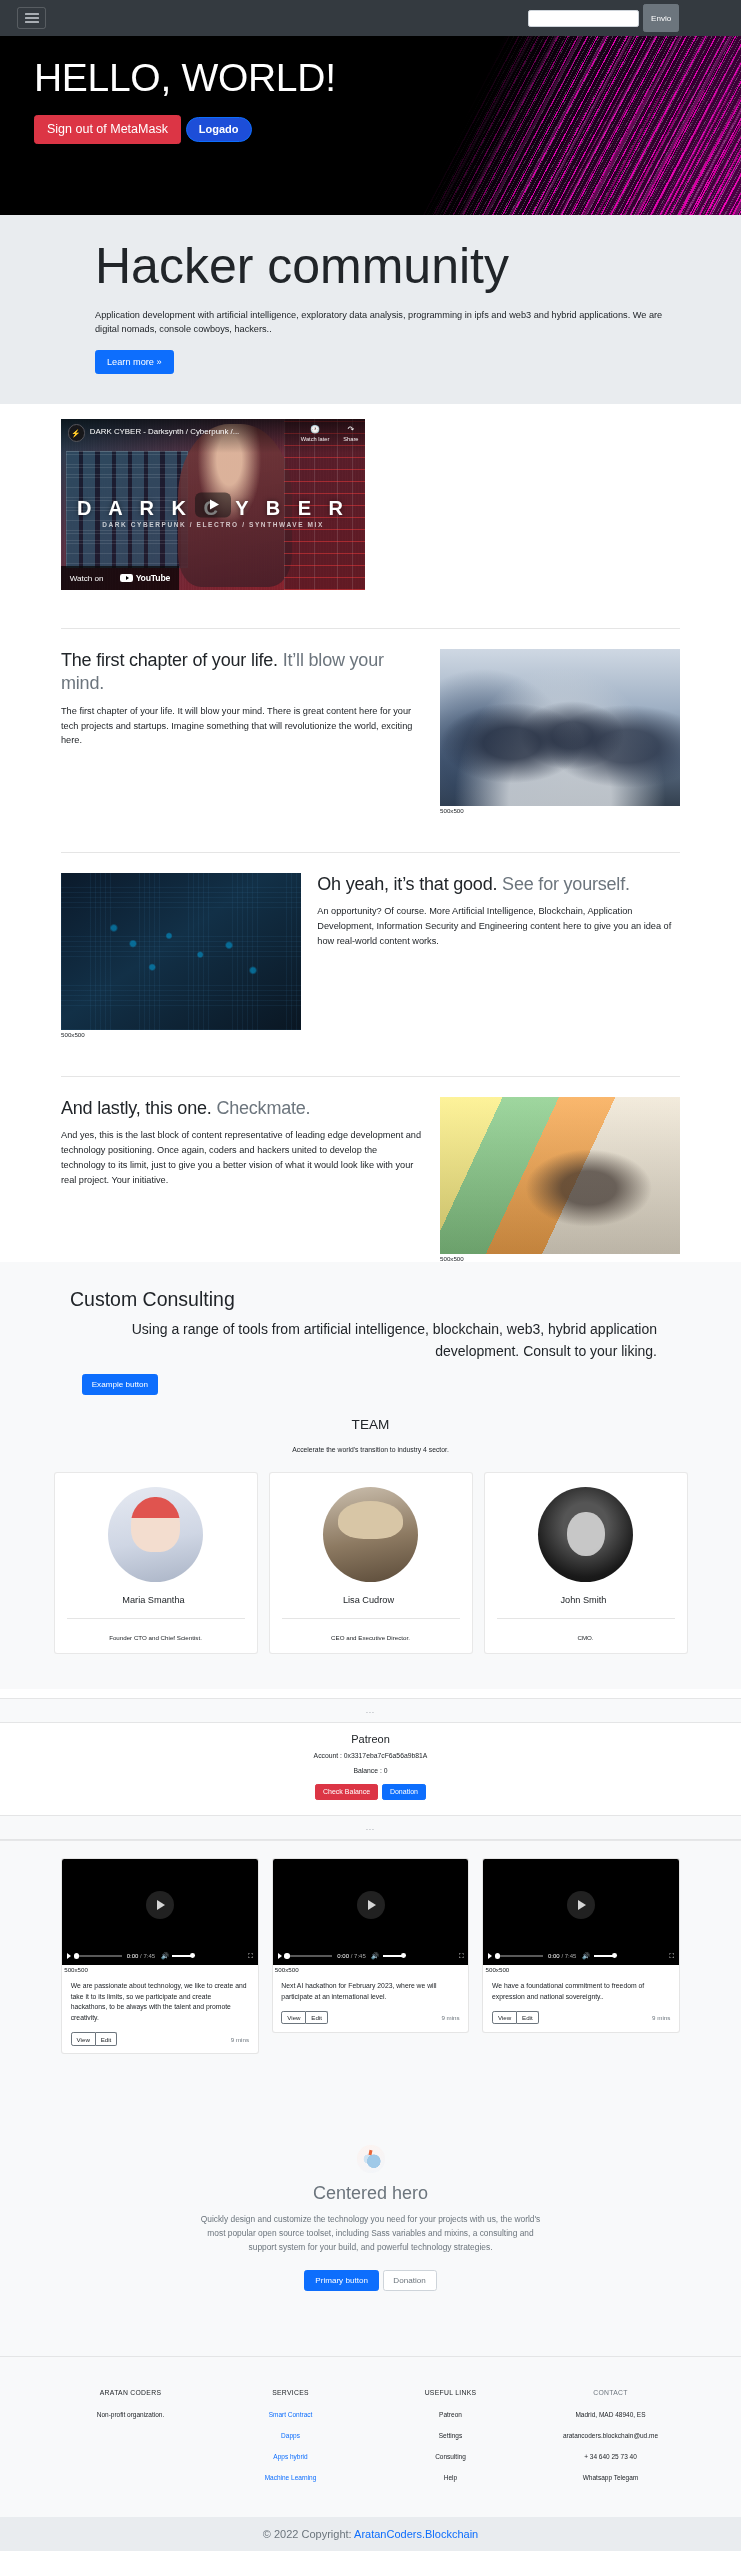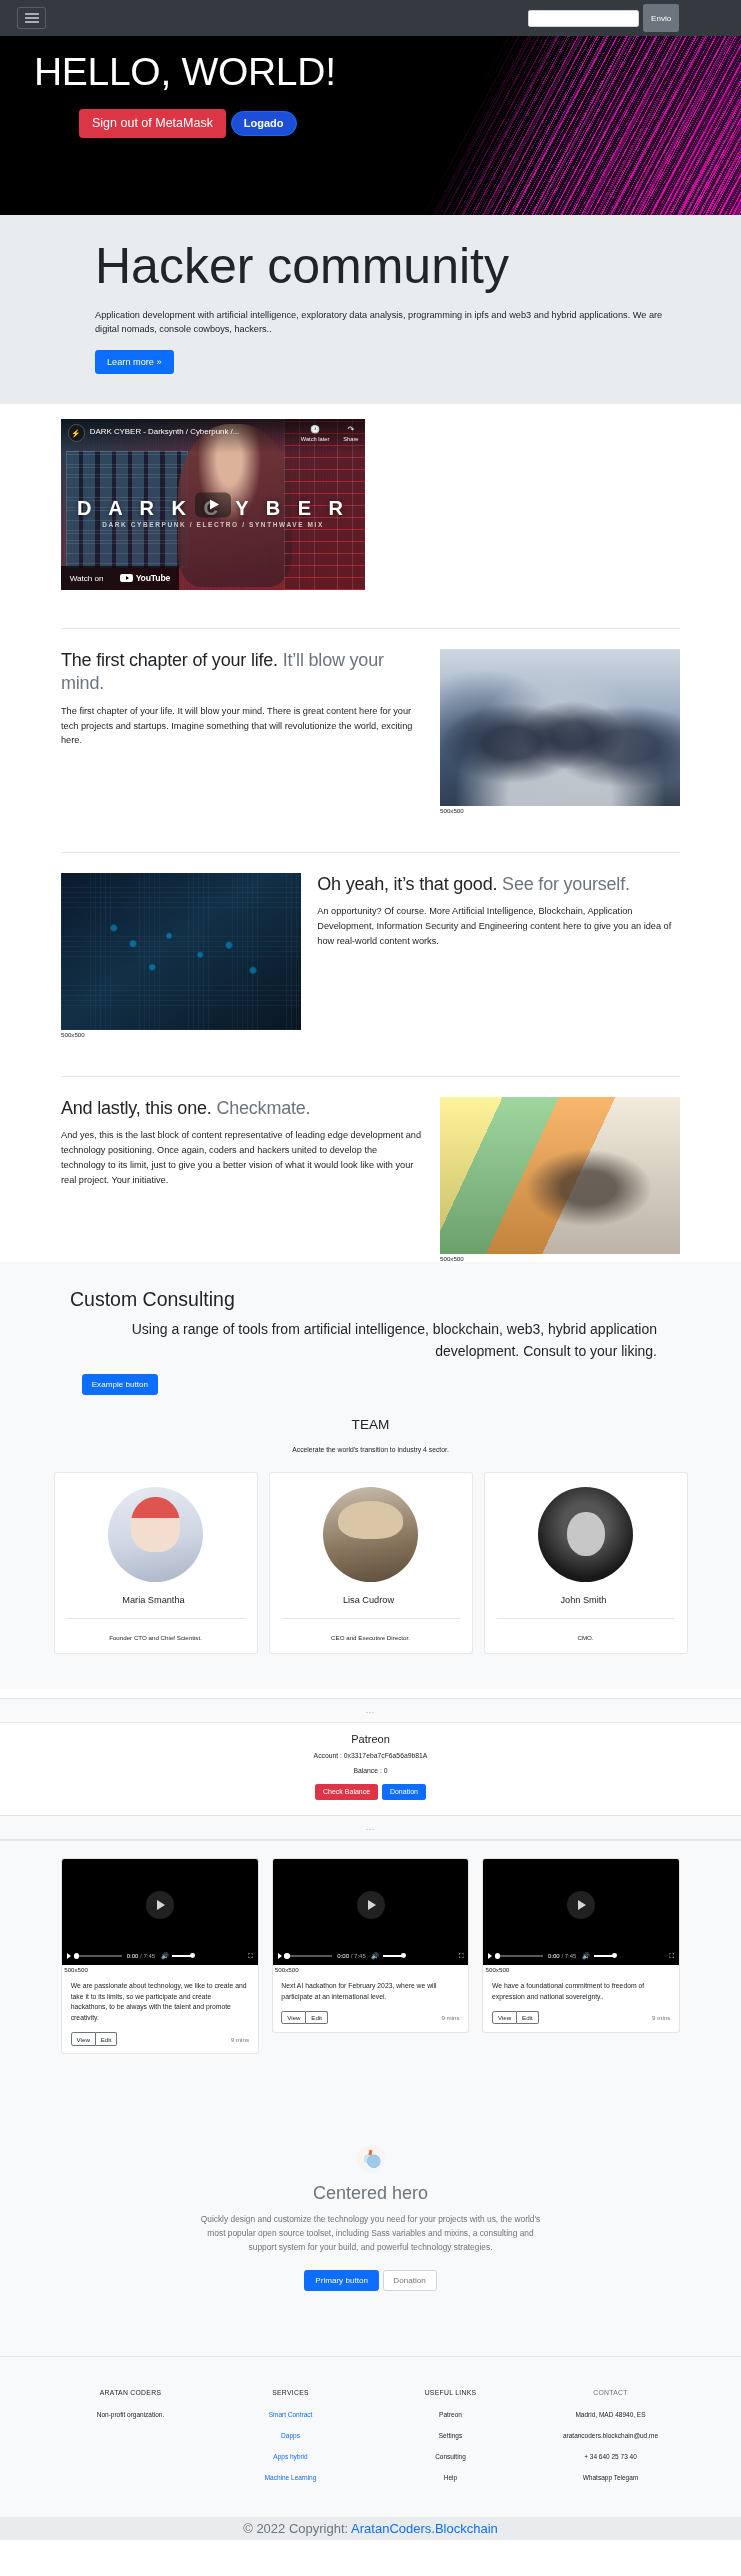--- a/index.html
+++ b/index.html
@@ -43,21 +43,21 @@
     border-radius:2.2px; height:28px; padding:0 7px;
     font-family:"Liberation Sans", sans-serif; font-size:8.1px; cursor:pointer;
   }
 
   
   .hero {
     height:179px;
     background:#000;
     position:relative;
     overflow:hidden;
-    padding:15px 0 0 34px;
+    padding:21px 0 0 34px;
   }
   .hero-art {
     position:absolute; right:-22px; top:-5.4px; width:380px; height:195px;
     background:
       repeating-linear-gradient(118deg, rgba(255,0,200,.85) 0 1.1px, rgba(0,0,0,0) 1.1px 8.7px),
       repeating-linear-gradient(118deg, rgba(190,190,200,.35) 0 0.5px, rgba(0,0,0,0) 0.5px 3.8px),
       repeating-linear-gradient(118deg, rgba(255,60,220,.25) 0 2.7px, rgba(0,0,0,0) 2.7px 22px),
       linear-gradient(118deg, rgba(0,0,0,1) 0%, rgba(25,0,25,1) 45%, rgba(90,0,80,1) 100%);
     -webkit-mask-image: linear-gradient(115deg, transparent 0%, transparent 26%, #000 46%, #000 100%);
             mask-image: linear-gradient(115deg, transparent 0%, transparent 26%, #000 46%, #000 100%);
@@ -73,21 +73,21 @@
   }
   .hero-inner { position:relative; z-index:2; }
   .hero-title {
     color:#fff; font-size:39px; font-weight:400; line-height:1.1; margin:0 0 15px 0;
     letter-spacing:-0.3px;
   }
   .hero-btns { display:flex; align-items:center; gap:4.9px; }
   .btn { border:none; cursor:pointer; font-family:"Liberation Sans", sans-serif; }
   .btn-danger-hero {
     background:#dc3545; color:#fff; border-radius:3.3px;
-    padding:6.5px 12px; font-size:12.5px; border:0.5px solid #dc3545;margin-left:45px;
+    padding:6.5px 12px; font-size:12.5px; border:0.5px solid #dc3545;
   }
   .btn-pill-primary {
     background:#1d4ed8; color:#fff; border-radius:13px;
     padding:5.4px 12px; font-size:11px; font-weight:bold; border:0.5px solid #0d6efd;
   }
 
   
   .jumbotron { background:#e9ecef; padding:25px 0 30px 0; }
   .jumbotron .inner { width:673px; margin:0 auto; padding-left:61px; }
   .jumbo-title { font-size:50px; font-weight:300; margin:0 0 12px 0; color:#212529; line-height:1.05; }
@@ -302,21 +302,21 @@
   .btn-secondary-lg { background:#fff; color:#6c757d; border:0.5px solid #ced4da; border-radius:2.7px; padding:4.9px 9.8px; font-size:8.1px; }
 
   
   .footer { background:#f8f9fa; border-top:0.5px solid rgba(0,0,0,.08); padding:31.5px 0 22px 0; }
   .footer-row { width:640px; margin:0 auto; display:flex; text-align:center; }
   .fcol { flex:1; }
   .fcol h6 { font-size:6.8px; font-weight:400; letter-spacing:0.3px; margin:0 0 15px 0; color:#212529; }
   .fcol.contact h6 { color:#6c757d; }
   .fcol p, .fcol a { display:block; font-size:6.5px; color:#212529; text-decoration:none; margin:0 0 14px 0; }
   .fcol a.link { color:#0d6efd; }
-  .copy { background:#e9ecef; text-align:center; padding:4px 0; font-size:13px; color:#6c757d; }
+  .copy { background:#e9ecef; text-align:center; padding:11px 0; font-size:11px; color:#6c757d; }
   .copy a { color:#0d6efd; text-decoration:none; }
 </style>
 </head>
 <body>
 
 <div class="navbar">
   <button class="navbar-toggler">
     <span></span>
     <span></span>
     <span></span>

